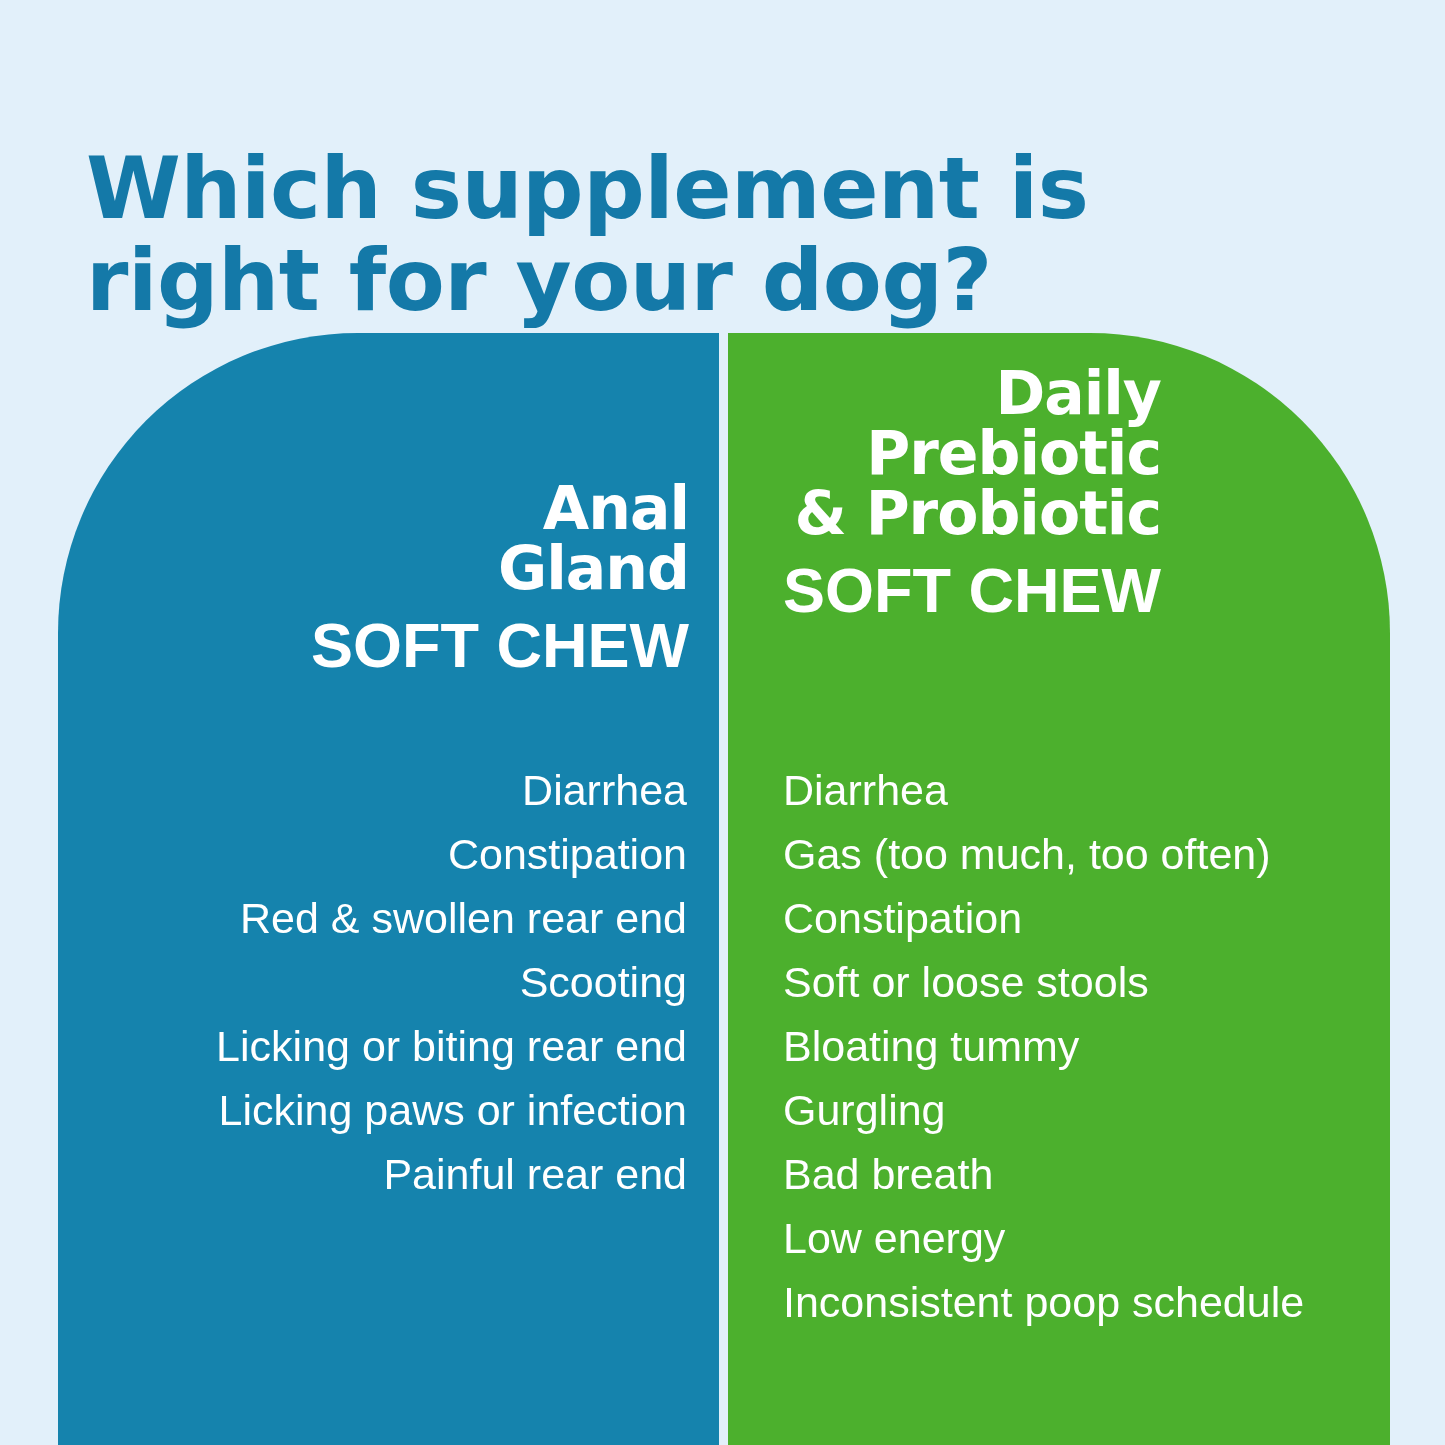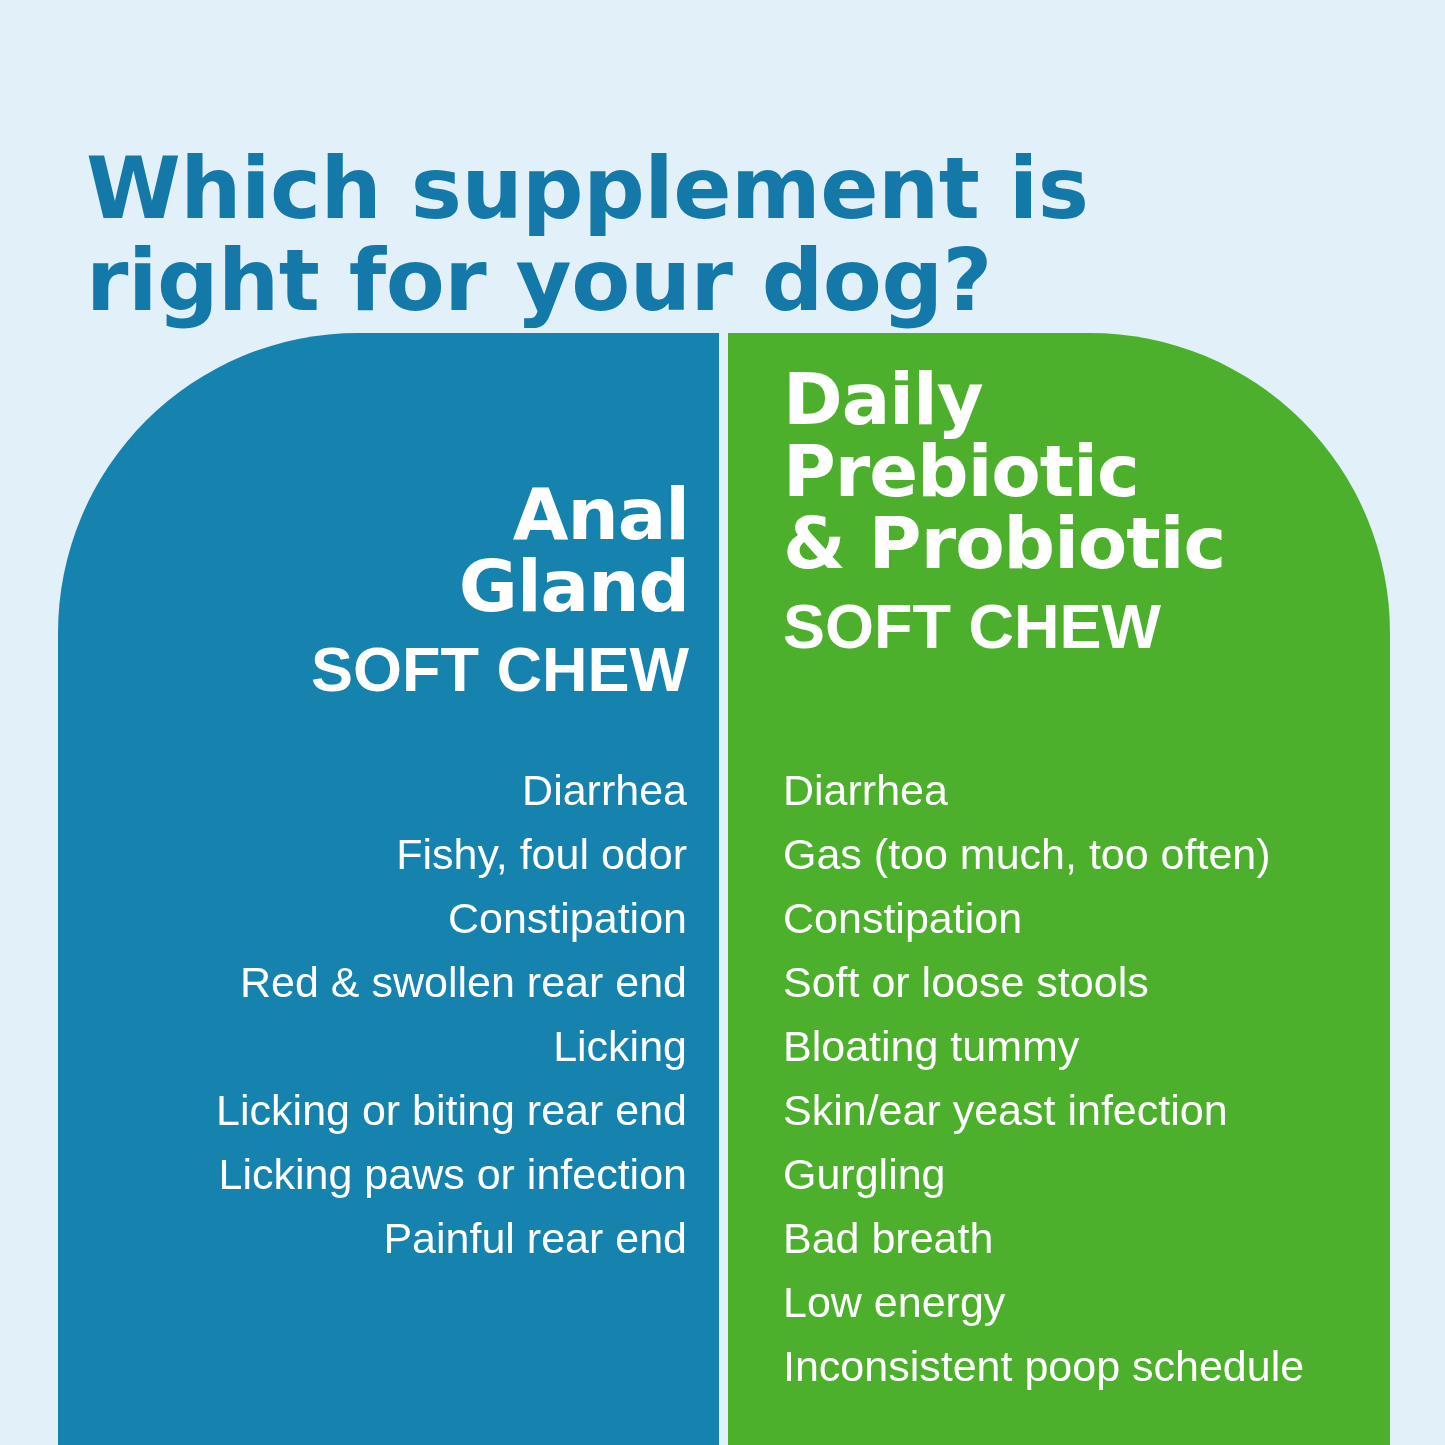--- a/index.html
+++ b/index.html
@@ -87,22 +87,23 @@
     margin-left: 45px;
   }
   .head-green {
     left: 55px;
     top: 30px;
     text-align: left;
   }
 
   .head-title {
     display: block;
-    font-size: 72px;
+    font-size: 60px;
     letter-spacing: -1px;
+    text-align: right;
   }
   .head-title .tline { display: block; }
 
   .head-sub {
     display: block;
     font-family: "Liberation Sans", sans-serif;
     font-weight: bold;
     font-size: 63px;
     letter-spacing: 0px;
     margin-top: 16px;
@@ -150,24 +151,23 @@
       <div class="panel-head head-blue">
         <span class="head-title">
           <span class="tline">Anal</span>
           <span class="tline">Gland</span>
         </span>
         <span class="head-sub">SOFT CHEW</span>
       </div>
 
       <ul class="sym-list list-blue">
         <li>Diarrhea</li>
-        <li>Fishy, foul odor</li>
         <li>Constipation</li>
         <li>Red &amp; swollen rear end</li>
-        <li>Licking</li>
+        <li>Scooting</li>
         <li>Licking or biting rear end</li>
         <li>Licking paws or infection</li>
         <li>Painful rear end</li>
       </ul>
     </div>
 
     <div class="panel-divider"></div>
 
     <div class="panel panel-green">
       <div class="panel-head head-green">
@@ -178,21 +178,20 @@
         </span>
         <span class="head-sub">SOFT CHEW</span>
       </div>
 
       <ul class="sym-list list-green">
         <li>Diarrhea</li>
         <li>Gas (too much, too often)</li>
         <li>Constipation</li>
         <li>Soft or loose stools</li>
         <li>Bloating tummy</li>
-        <li>Skin/ear yeast infection</li>
         <li>Gurgling</li>
         <li>Bad breath</li>
         <li>Low energy</li>
         <li>Inconsistent poop schedule</li>
       </ul>
     </div>
 
   </div>
 </div>
 

